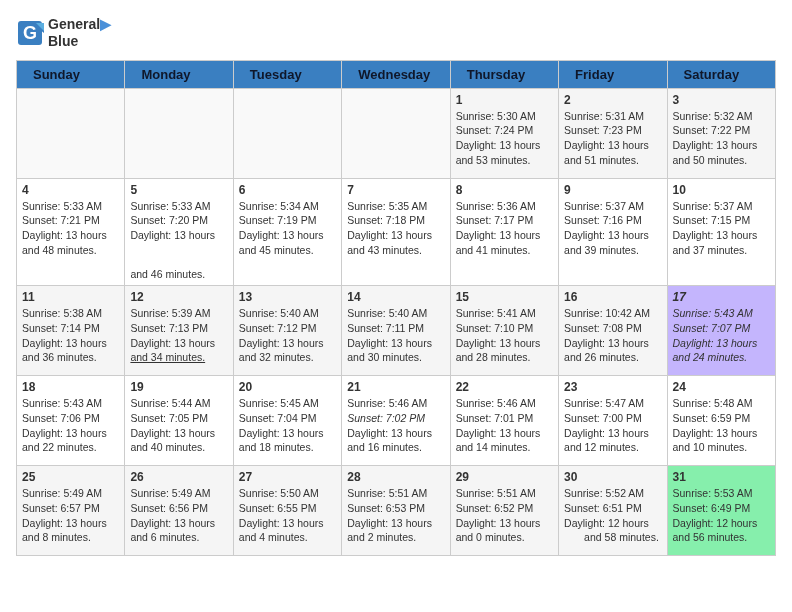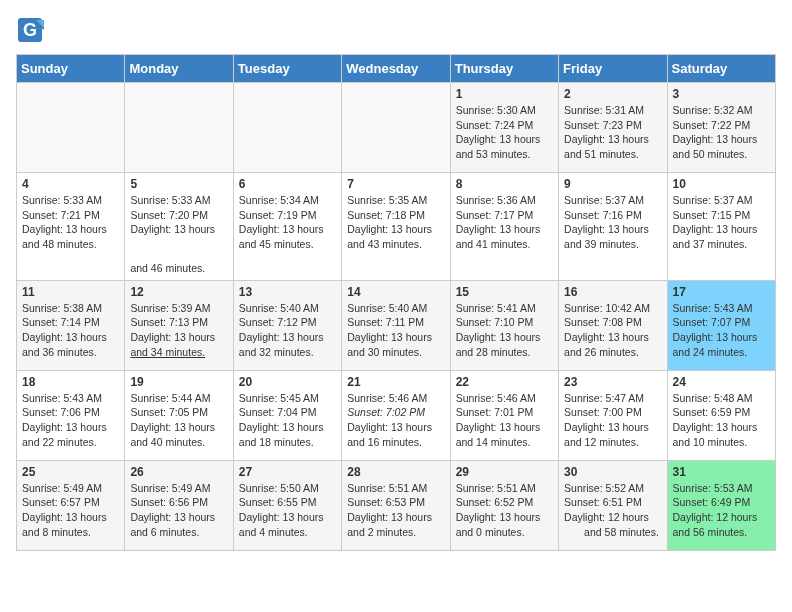--- a/index.html
+++ b/index.html
@@ -46,24 +46,24 @@
       font-size: 15px;
       color: #555;
     }
     table {
       width: 100%;
       border-collapse: collapse;
       table-layout: fixed;
     }
     th {
       background: #3a7fc1;
-      color: #ffffff;
+      color: #0f172a;
       font-size: 13px;
       font-weight: bold;
-      padding: 6px 4px;
+      padding: 6px 16px;
       text-align: left;
       border: 1px solid #ccc;
     }
     td {
       border: 1px solid #ccc;
       vertical-align: top;
       padding: 4px 5px;
       font-size: 10.5px;
       color: #333;
       height: 90px;
@@ -89,20 +89,24 @@
 <body>
 
 <div class="header-area">
   <div class="logo">
     <svg class="logo-icon" viewBox="0 0 28 28">
       <rect x="2" y="2" width="24" height="24" rx="3" fill="#3a7fc1"></rect>
       <text x="14" y="20" text-anchor="middle" fill="white" font-size="18" font-weight="bold">G</text>
       <polygon points="18,6 28,6 28,14" fill="#3a7fc1"></polygon>
       <polygon points="20,4 28,4 28,12" fill="#5baee0"></polygon>
     </svg>
+    <div class="logo-text">
+      <div>General<span>▶</span></div>
+      <div>Blue</div>
+    </div>
   </div>
   <div class="title-area">
     <div class="month-title"></div>
     <div class="location-title"></div>
   </div>
 </div>
 
 <table>
   <thead>
     <tr id="header-row">
@@ -230,21 +234,21 @@
           <span style="display: block; line-height: 1.4;">Daylight: 13 hours</span>
           <span style="display: block; line-height: 1.4;">and 28 minutes.</span>
         </td>
         <td style="background: rgb(245, 245, 245);">
           <span class="day-number">16</span>
           <span style="display: block; line-height: 1.4;">Sunrise: 10:42 AM</span>
           <span style="display: block; line-height: 1.4;">Sunset: 7:08 PM</span>
           <span style="display: block; line-height: 1.4;">Daylight: 13 hours</span>
           <span style="display: block; line-height: 1.4;">and 26 minutes.</span>
         </td>
-        <td style="background: #7dd3fc;">
+        <td style="background: #c4b5fd; font-style: italic;">
           <span class="day-number">17</span>
           <span style="display: block; line-height: 1.4;">Sunrise: 5:43 AM</span>
           <span style="display: block; line-height: 1.4;">Sunset: 7:07 PM</span>
           <span style="display: block; line-height: 1.4;">Daylight: 13 hours</span>
           <span style="display: block; line-height: 1.4;">and 24 minutes.</span>
         </td>
       </tr>
       <tr>
         <td style="background: rgb(255, 255, 255);">
           <span class="day-number">18</span>

